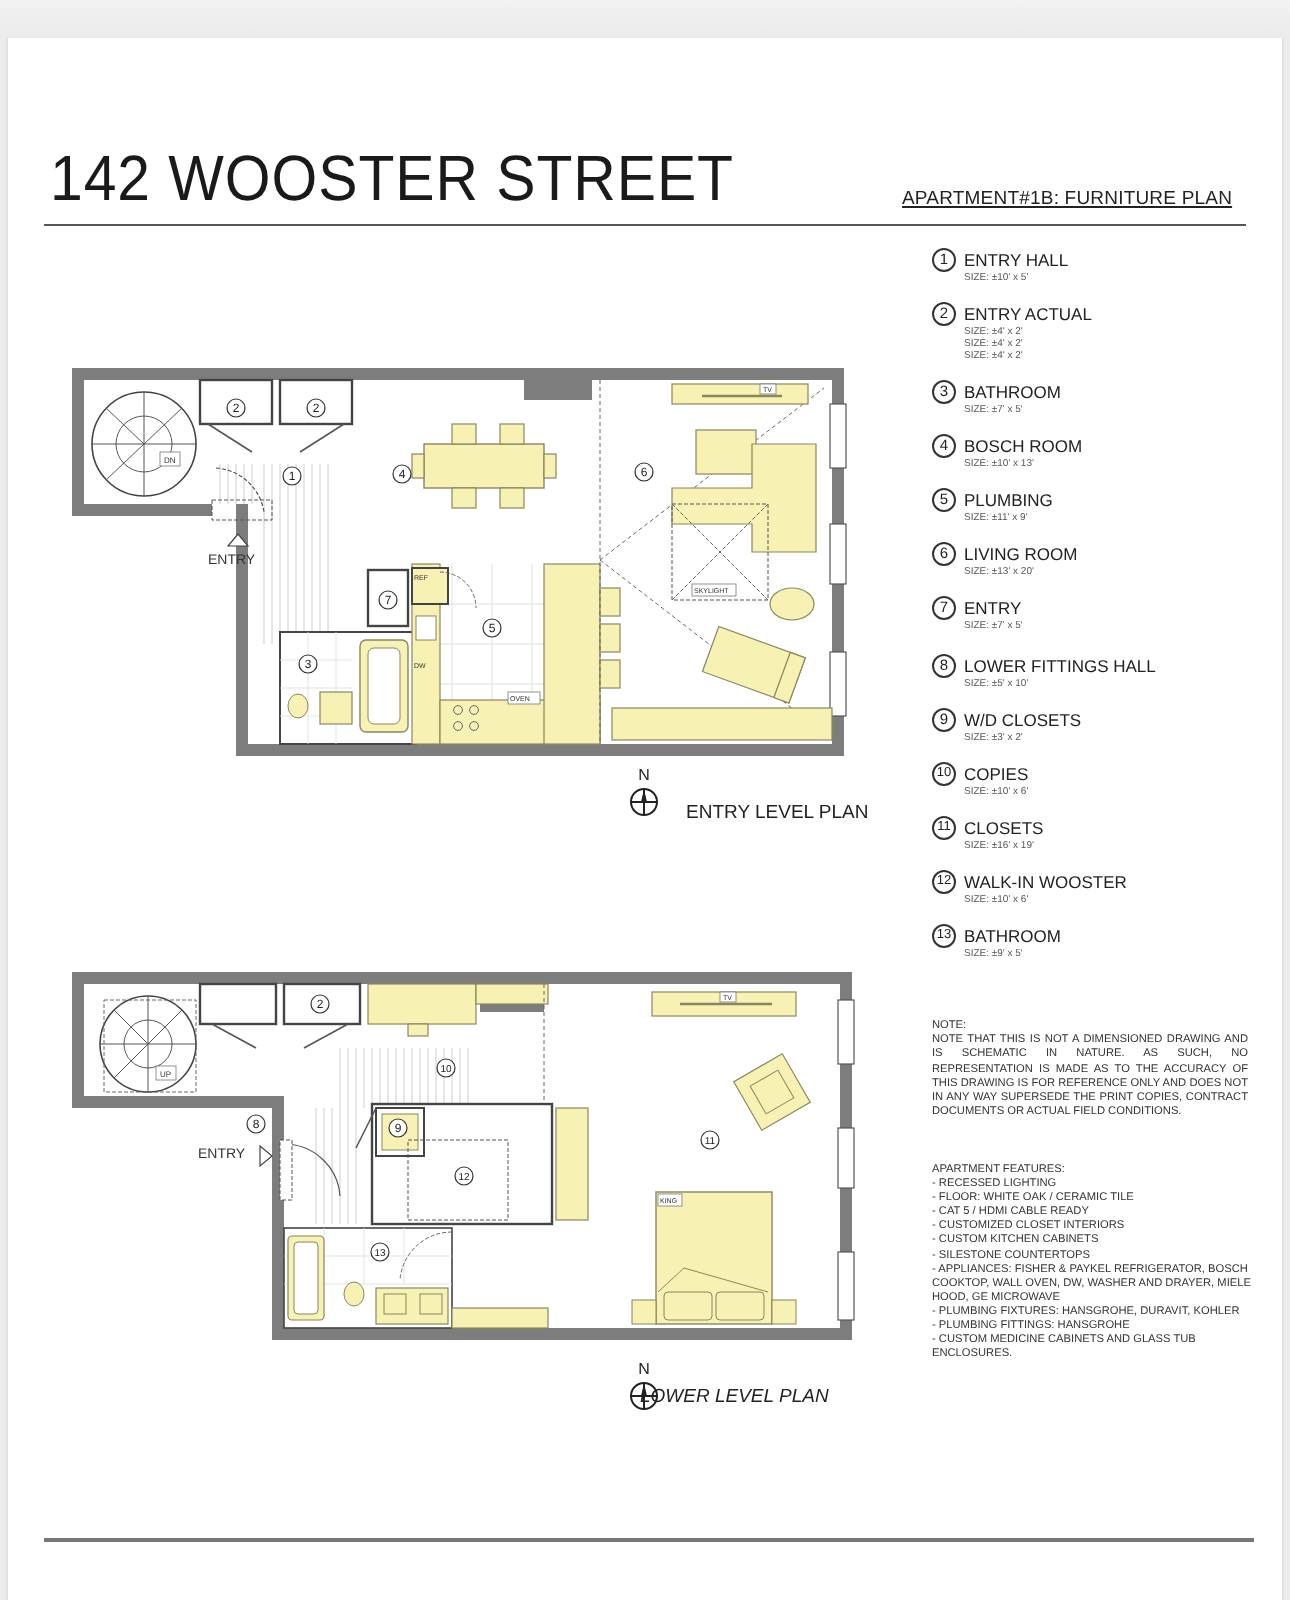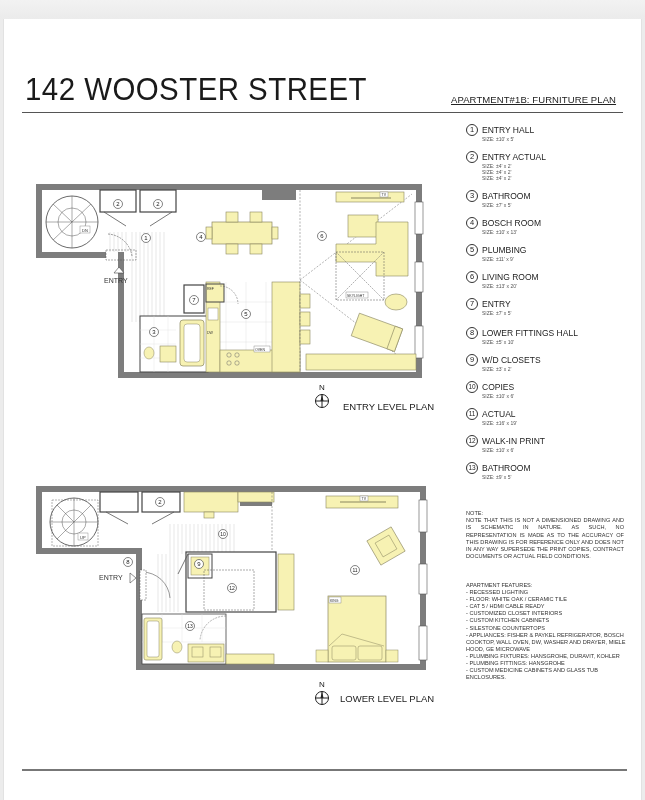--- a/index.html
+++ b/index.html
@@ -331,21 +331,21 @@
 
 <div class="north" style="left:314px;top:680px;">
   <span class="n">N</span>
   <svg width="16" height="16" viewBox="0 0 16 16">
     <circle cx="8" cy="8" r="6.5" fill="#fff" stroke="#222" stroke-width="1"></circle>
     <line x1="8" y1="1" x2="8" y2="15" stroke="#222" stroke-width="1"></line>
     <line x1="1" y1="8" x2="15" y2="8" stroke="#222" stroke-width="1"></line>
     <path d="M8 1.5 L9.5 8 L6.5 8 Z" fill="#222"></path>
   </svg>
 </div>
-<div class="plan-label" style="left:340px;top:693px;">LOWER LEVEL PLAN</div>
+<div class="plan-label" style="left:320px;top:693px;font-style:italic;">LOWER LEVEL PLAN</div>
 
 <div class="legend">
   <div class="legend-item" style="top:0px;">
     <span class="legend-num">1</span>
     <span class="legend-name">ENTRY HALL</span>
     <span class="legend-size" style="top:12px;">SIZE:  ±10' x 5'</span>
   </div>
   <div class="legend-item" style="top:27px;">
     <span class="legend-num">2</span>
     <span class="legend-name">ENTRY ACTUAL</span>
@@ -388,26 +388,26 @@
     <span class="legend-name">W/D CLOSETS</span>
     <span class="legend-size" style="top:12px;">SIZE:  ±3' x 2'</span>
   </div>
   <div class="legend-item" style="top:257px;">
     <span class="legend-num" style="font-size:6.5px;">10</span>
     <span class="legend-name">COPIES</span>
     <span class="legend-size" style="top:12px;">SIZE:  ±10' x 6'</span>
   </div>
   <div class="legend-item" style="top:284px;">
     <span class="legend-num" style="font-size:6.5px;">11</span>
-    <span class="legend-name">ACTUAL</span>
+    <span class="legend-name">CLOSETS</span>
     <span class="legend-size" style="top:12px;">SIZE:  ±16' x 19'</span>
   </div>
   <div class="legend-item" style="top:311px;">
     <span class="legend-num" style="font-size:6.5px;">12</span>
-    <span class="legend-name">WALK-IN PRINT</span>
+    <span class="legend-name">WALK-IN WOOSTER</span>
     <span class="legend-size" style="top:12px;">SIZE:  ±10' x 6'</span>
   </div>
   <div class="legend-item" style="top:338px;">
     <span class="legend-num" style="font-size:6.5px;">13</span>
     <span class="legend-name">BATHROOM</span>
     <span class="legend-size" style="top:12px;">SIZE:  ±9' x 5'</span>
   </div>
 </div>
 
 <div class="note">

